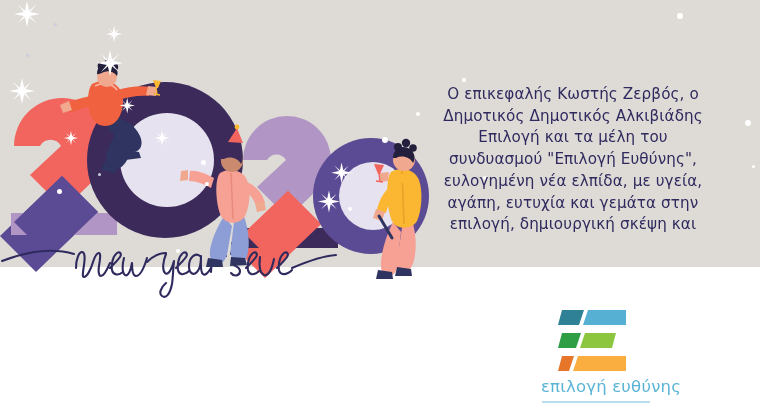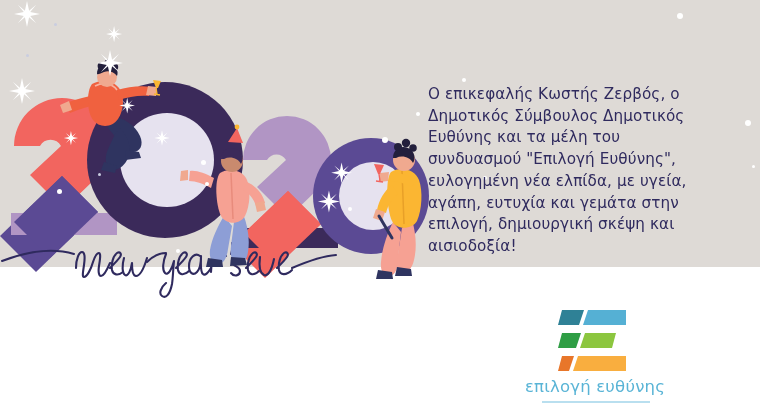--- a/index.html
+++ b/index.html
@@ -47,43 +47,43 @@
   
   #illo {
     position: absolute;
     left: 0; top: 0;
     width: 440px;
     height: 300px;
   }
   
   #greeting {
     position: absolute;
-    left: 428px;
+    left: 414px;
     top: 84px;
     width: 318px;
-    text-align: left;
+    text-align: center;
     color: #2f2a5e;
     font-family: "DejaVu Sans", sans-serif;
     font-size: 15.2px;
     line-height: 21.7px;
     letter-spacing: 0.1px;
     font-weight: 400;
   }
   
   #logo {
     position: absolute;
     left: 495px;
     top: 305px;
     width: 200px;
     height: 100px;
   }
   #logo-mark { position: absolute; left: 63px; top: 3px; }
   #logo-text {
     position: absolute;
-    left: 0;
+    left: 16px;
     top: 72px;
     width: 200px;
     text-align: center;
     color: #59b4d6;
     font-family: "DejaVu Sans", sans-serif;
     font-size: 16.5px;
     letter-spacing: 0.2px;
     white-space: nowrap;
   }
   #logo-rule {
@@ -280,27 +280,26 @@
   <div class="dot" style="left:677px; top:13px;  width:6px;  height:6px;"></div>
   <div class="dot" style="left:745px; top:120px; width:6px;  height:6px;"></div>
   <div class="dot" style="left:752px; top:165px; width:3px;  height:3px;"></div>
   <div class="dot" style="left:483px; top:176px; width:4px;  height:4px;"></div>
   <div class="dot-blue" style="left:54px;  top:23px;  width:3px; height:3px;"></div>
   <div class="dot-blue" style="left:26px;  top:54px;  width:3px; height:3px;"></div>
   <div class="dot-blue" style="left:98px;  top:173px; width:3px; height:3px;"></div>
 
   <div id="greeting">
     <div>Ο επικεφαλής Κωστής Ζερβός, ο</div>
-    <div>Δημοτικός Σύμβουλος Δημοτικός</div>
-    <div>Ευθύνης και τα μέλη του</div>
+    <div>Δημοτικός Δημοτικός Αλκιβιάδης</div>
+    <div>Επιλογή και τα μέλη του</div>
     <div>συνδυασμού "Επιλογή Ευθύνης",</div>
     <div>ευλογημένη νέα ελπίδα, με υγεία,</div>
     <div>αγάπη, ευτυχία και γεμάτα στην</div>
     <div>επιλογή, δημιουργική σκέψη και</div>
-    <div>αισιοδοξία!</div>
   </div>
 
   <div id="logo">
     <svg id="logo-mark" width="80" height="66" viewBox="0 0 80 66" xmlns="http://www.w3.org/2000/svg">
 
       <path d="M4,2 L26,2 L21,17 L0,17 Z" fill="#2f8196"></path>
       <path d="M30,2 L68,2 L68,17 L25,17 Z" fill="#55b0d4"></path>
 
       <path d="M4,25 L23,25 L18,40 L0,40 Z" fill="#2f9e45"></path>
       <path d="M27,25 L58,25 L54,40 L22,40 Z" fill="#8cc63f"></path>

